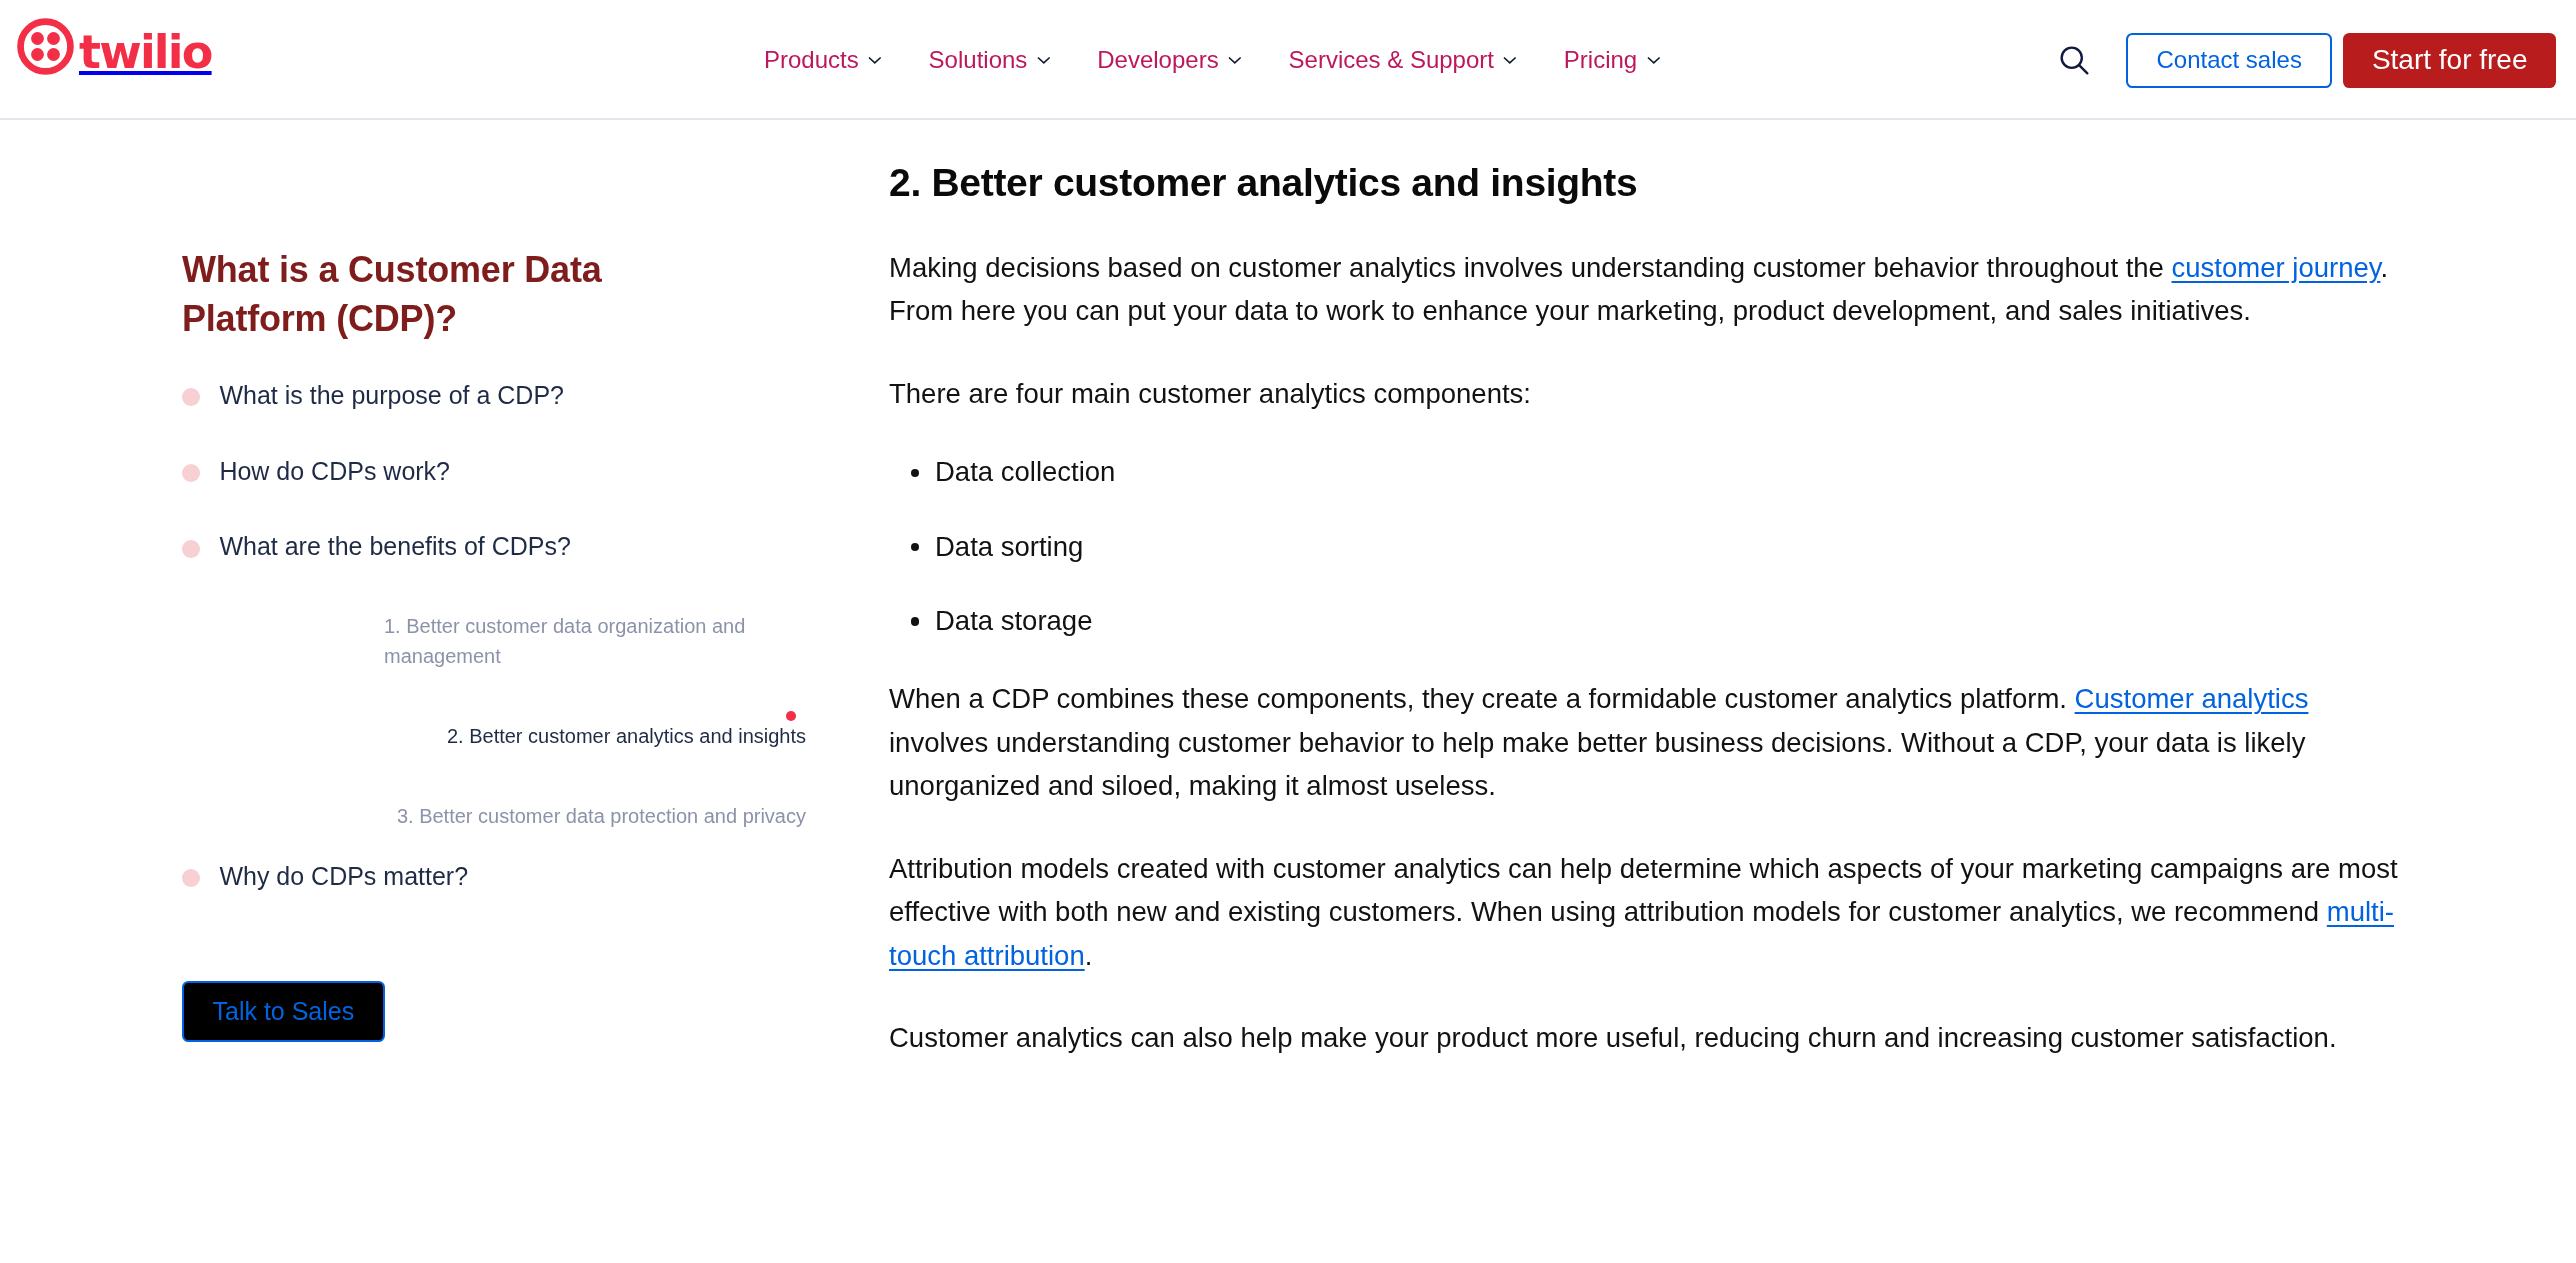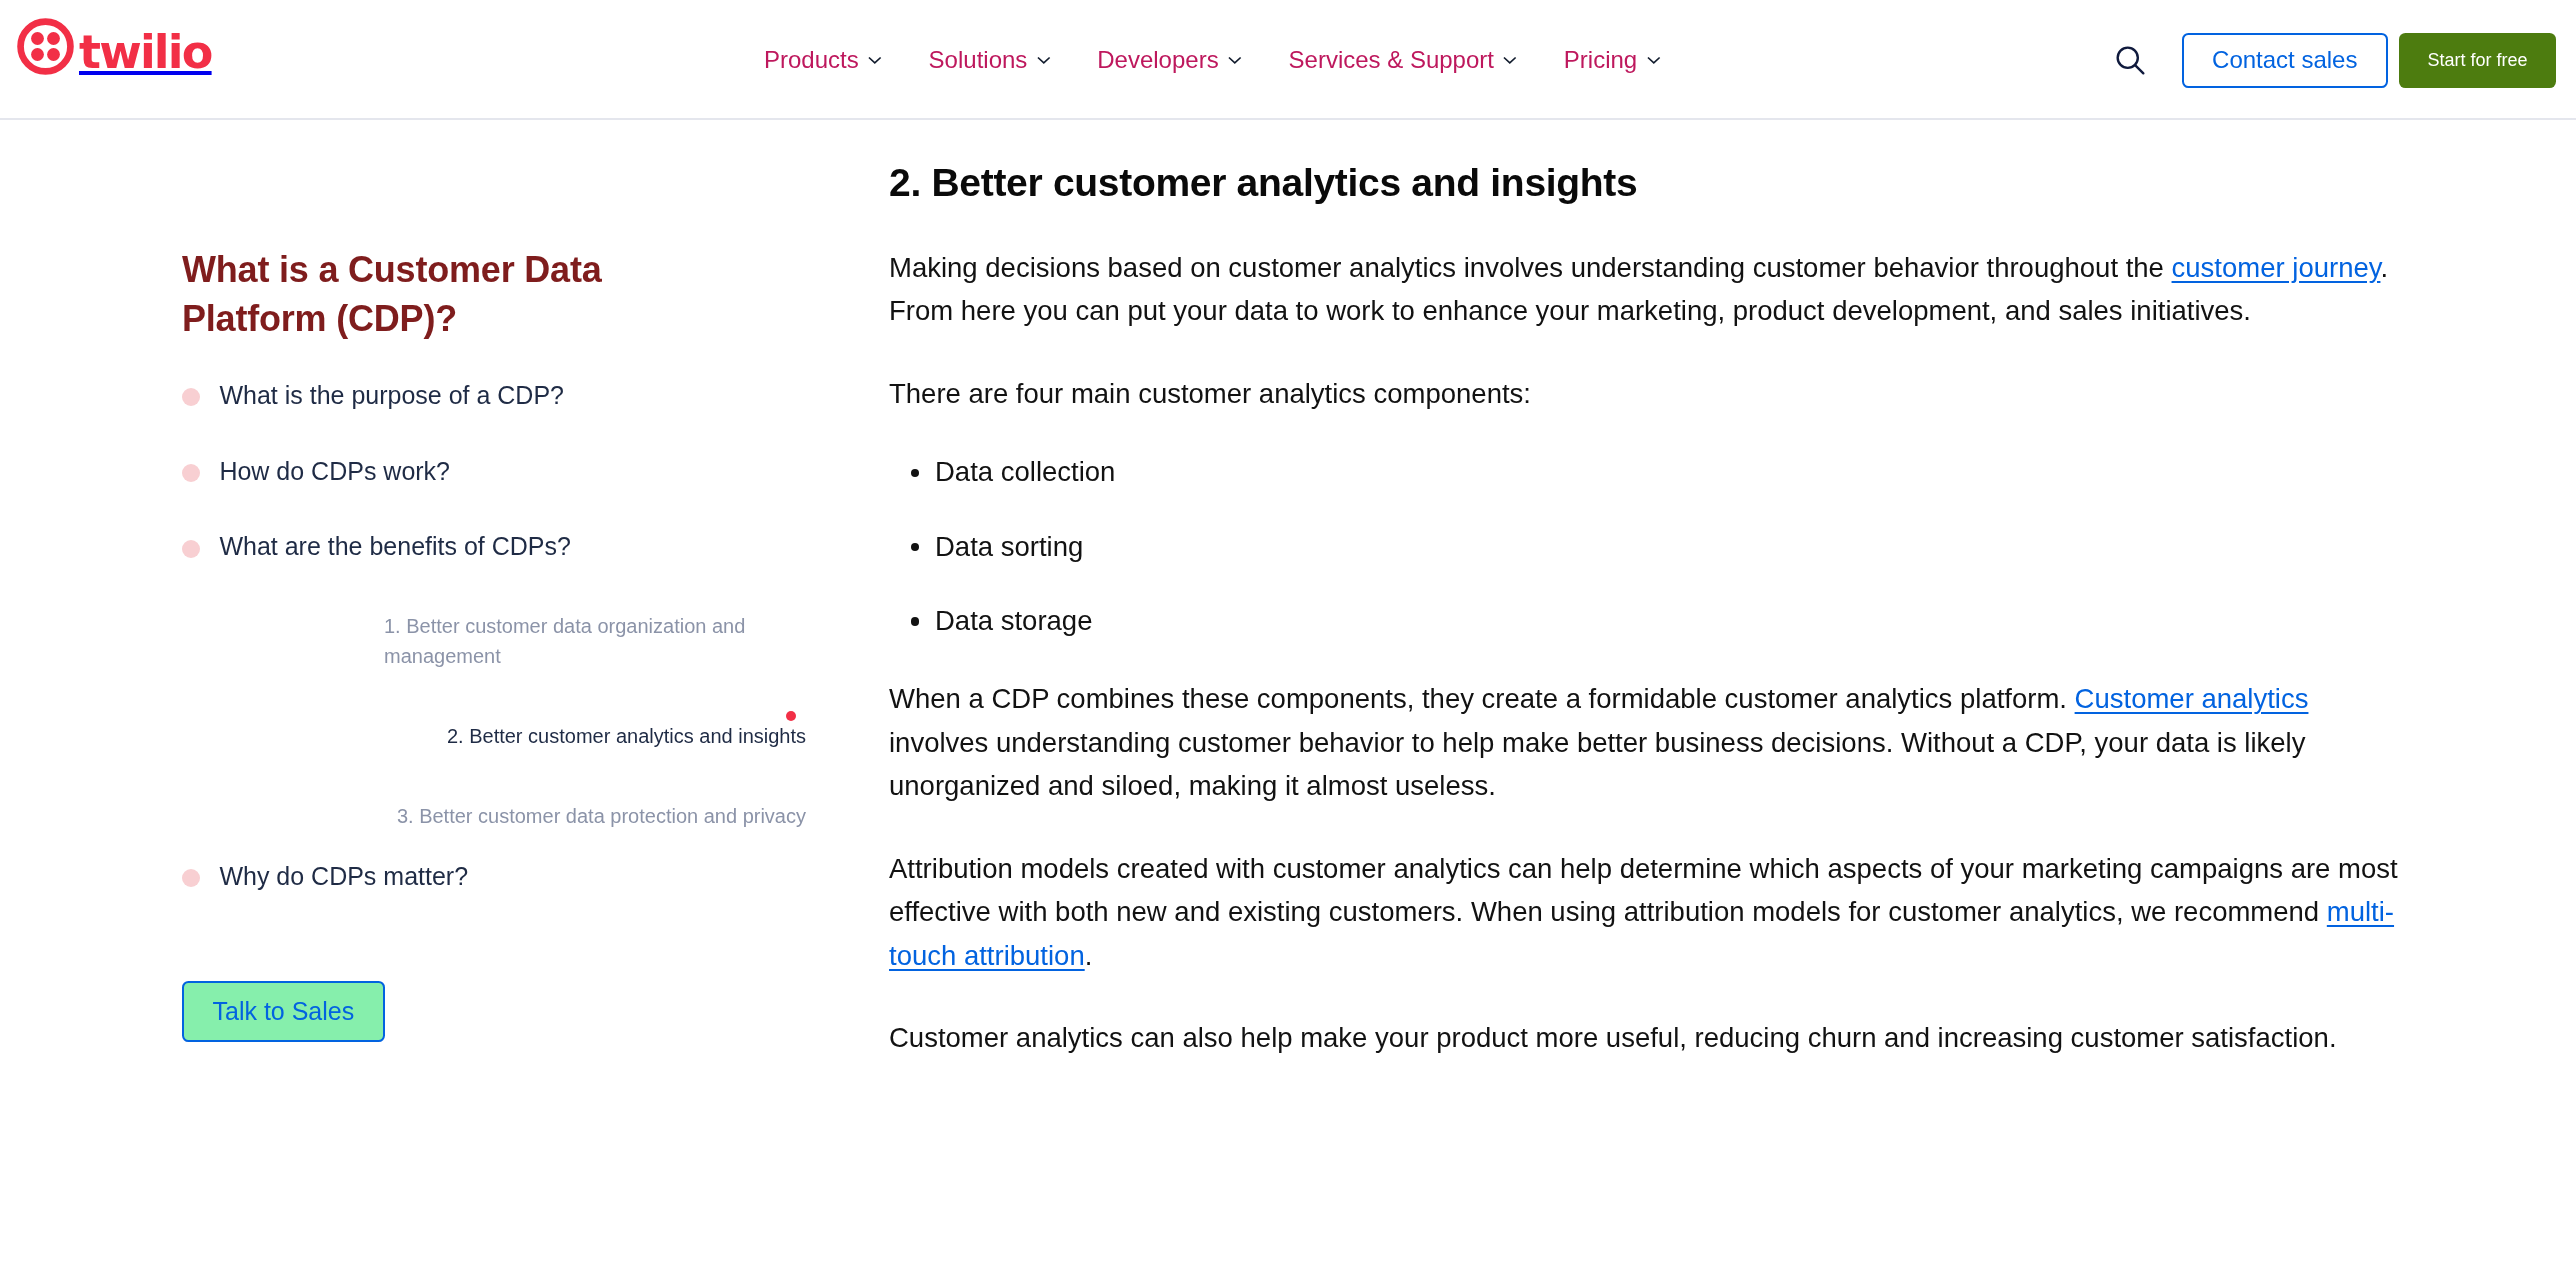--- a/index.html
+++ b/index.html
@@ -89,23 +89,23 @@
     cursor: pointer;
     white-space: nowrap;
     margin-right: 11px;
   }
   .btn-filled {
     display: flex; align-items: center; justify-content: center;
     height: 55px;
     padding: 0 28.5px;
     border: none;
     border-radius: 6.4px;
-    background: #4d7c0f;
+    background: #b91c1c;
     color: #ffffff;
-    font-size: 18px;
+    font-size: 28px;
     font-family: "Liberation Sans", sans-serif;
     cursor: pointer;
     white-space: nowrap;
   }
 
   
   .page-body {
     position: absolute;
     top: 123px; left: 0;
     width: 2576px;
@@ -174,21 +174,21 @@
 
   .talk-sales {
     display: inline-flex;
     align-items: center;
     justify-content: center;
     margin-top: 46px;
     height: 61px;
     padding: 0 28.5px;
     border: 2.8px solid #0263e0;
     border-radius: 6.4px;
-    background: #86efac;
+    background: #000000;
     color: #0263e0;
     font-size: 25px;
     font-family: "Liberation Sans", sans-serif;
     cursor: pointer;
   }
 
   
   .content {
     position: absolute;
     left: 889px; top: 0;

